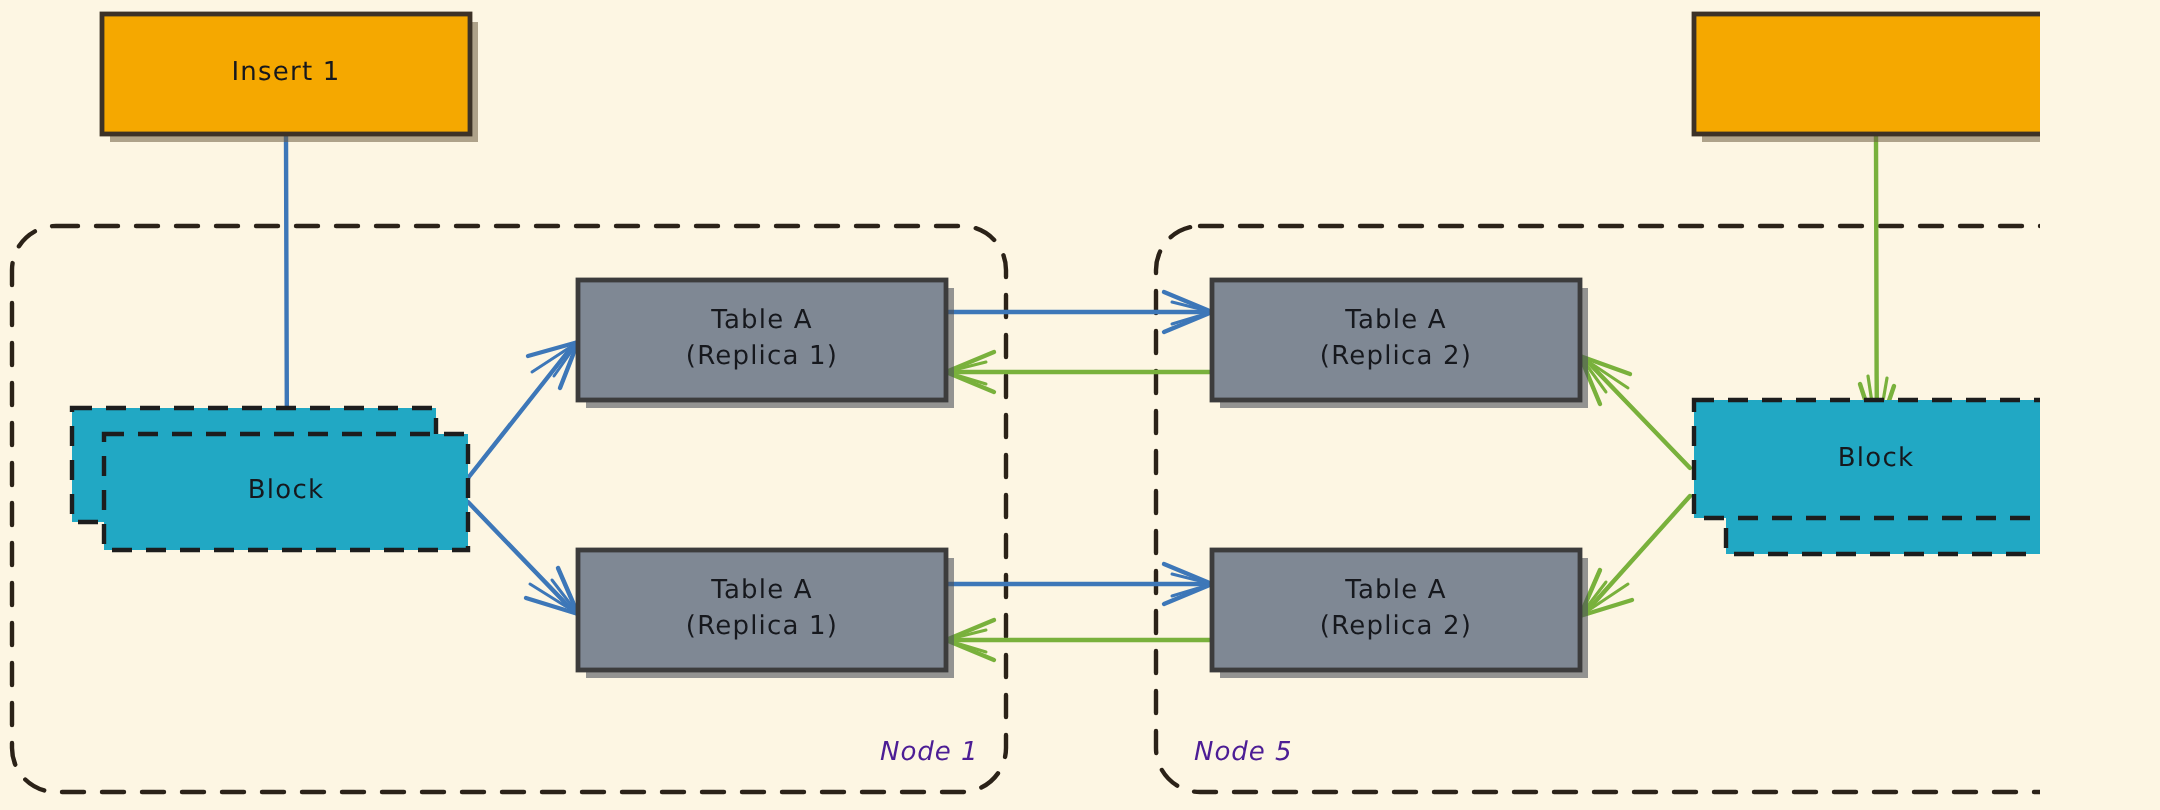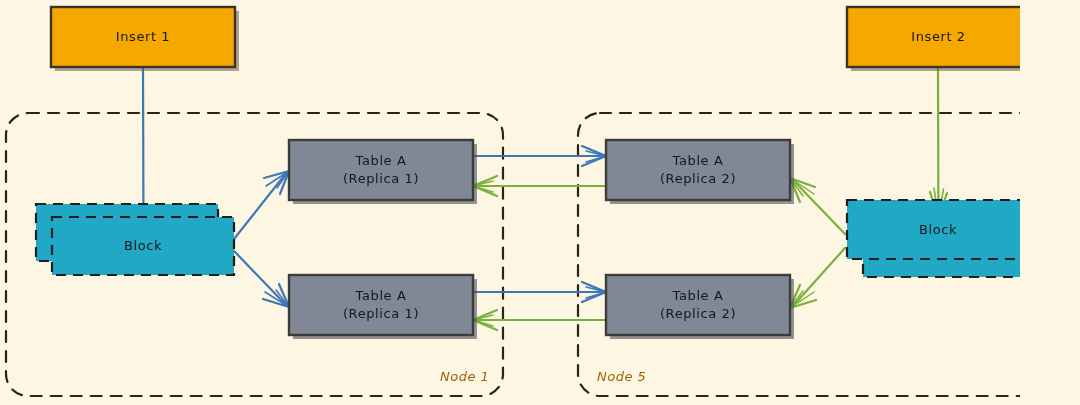--- a/index.html
+++ b/index.html
@@ -31,21 +31,21 @@
     color: #16181d;
     font-family: "DejaVu Sans", sans-serif;
     font-size: 13px;
     letter-spacing: 0.6px;
     line-height: 1.35;
     pointer-events: none;
     white-space: pre;
   }
   .node-label {
     position: absolute;
-    color: #a16207;
+    color: #4c1d95;
     font-family: "DejaVu Sans", sans-serif;
     font-size: 13px;
     font-style: italic;
     letter-spacing: 0.5px;
   }
 </style>
 </head>
 <body>
 
 <div id="canvas">
@@ -153,21 +153,20 @@
 
     <g>
       <rect x="863" y="215" width="180" height="62" fill="#21a8c4" stroke="#1d1d1d" stroke-width="2.2" stroke-dasharray="10 7"></rect>
       <rect x="847" y="200" width="182" height="59" fill="#21a8c4" stroke="#1d1d1d" stroke-width="2.2" stroke-dasharray="10 7"></rect>
     </g>
 
   </svg>
 
   <div class="label-text" style="left:51px; top:7px; width:184px; height:60px;">Insert 1</div>
 
-  <div class="label-text" style="left:847px; top:7px; width:183px; height:60px;">Insert 2</div>
 
   <div class="label-text" style="left:52px; top:217px; width:182px; height:58px;">Block</div>
 
   <div class="label-text" style="left:847px; top:200px; width:182px; height:59px;">Block</div>
 
   <div class="label-text" style="left:289px; top:140px; width:184px; height:60px;">
     <span>Table A</span>
     <span>(Replica 1)</span>
   </div>
 

